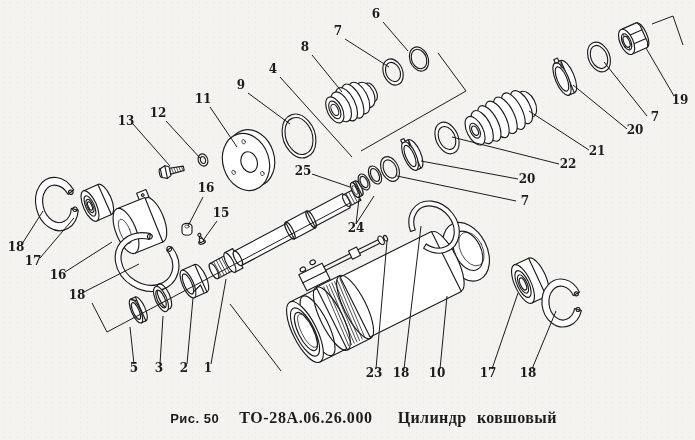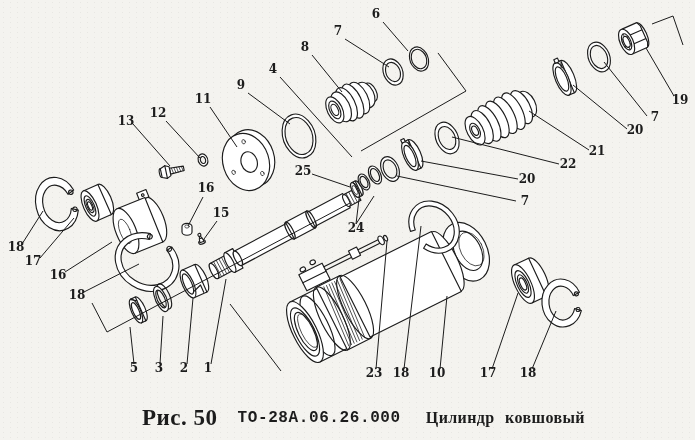--- a/index.html
+++ b/index.html
@@ -16,24 +16,24 @@
   .f{stroke:var(--ink);fill:#ffffff;stroke-width:1.15;stroke-linecap:round;stroke-linejoin:round;}
   .thin{stroke-width:0.7;}
   .leader{stroke:var(--ink);stroke-width:1;fill:none;}
   .callout{font-family:"DejaVu Serif", serif;font-weight:700;font-size:12px;fill:var(--ink);}
   .caption{
     position:absolute; left:0; right:0; top:405px; height:26px;
     display:flex; align-items:center; justify-content:center;
     color:var(--ink); white-space:nowrap;
   }
   .fig-label{
-    font-family:Liberation Serif, serif; font-weight:700; font-size:23px;
+    font-family:Liberation Sans, sans-serif; font-weight:700; font-size:13px;
     letter-spacing:0.5px; margin-right:20px;margin-left:32px;
   }
-  .fig-designation{ font-family:Liberation Mono, monospace; font-weight:700; font-size:16px; letter-spacing:0.6px; }
+  .fig-designation{ font-family:Liberation Serif, serif; font-weight:700; font-size:16px; letter-spacing:0.6px; }
   .fig-title{ font-family:"Liberation Serif", serif; font-weight:700; font-size:16px; margin-left:25px; word-spacing:6px; letter-spacing:0.4px;}
 </style>
 </head>
 <body>
 
 <div class="page">
 
 <svg width="695" height="440" viewBox="0 0 695 440">
 
   <g transform="translate(305,332) rotate(-26.5)">

